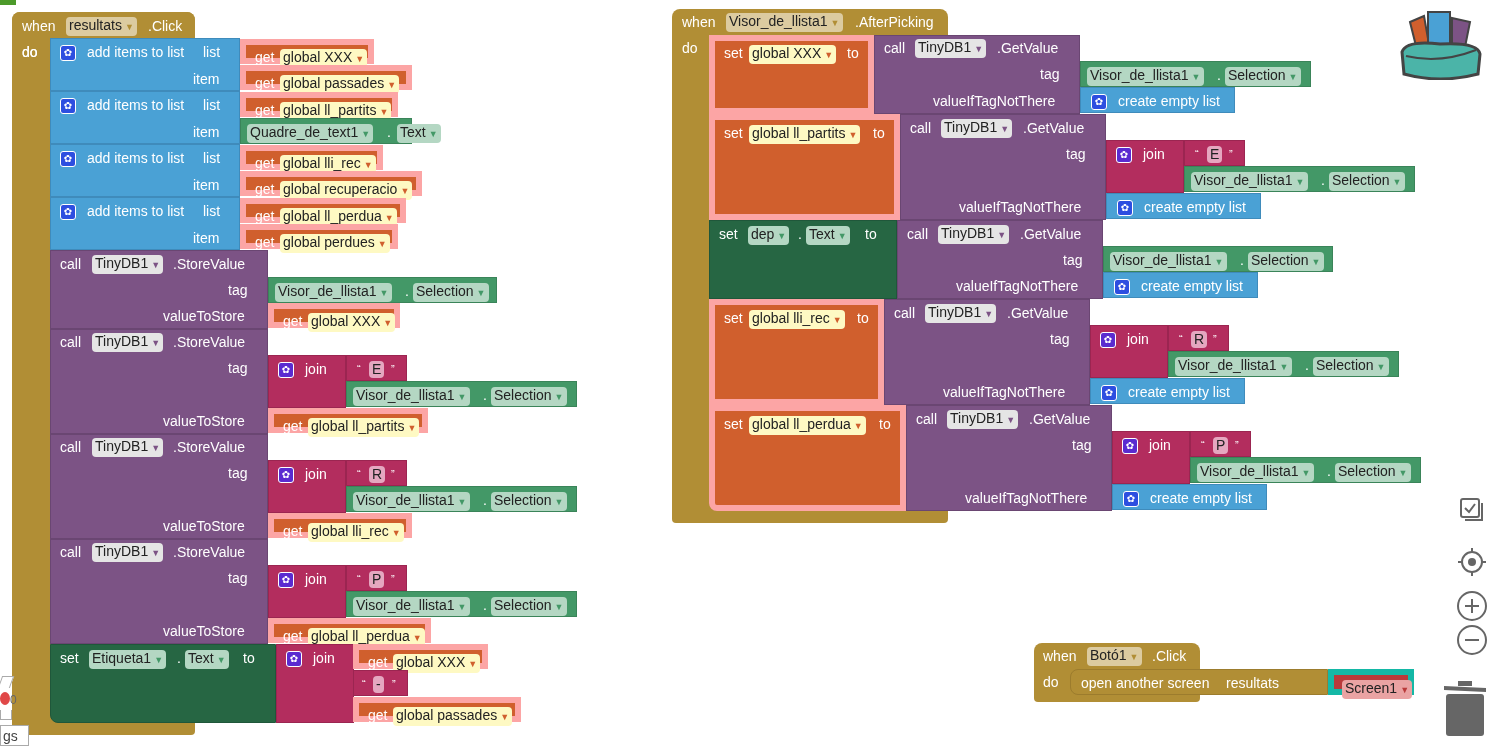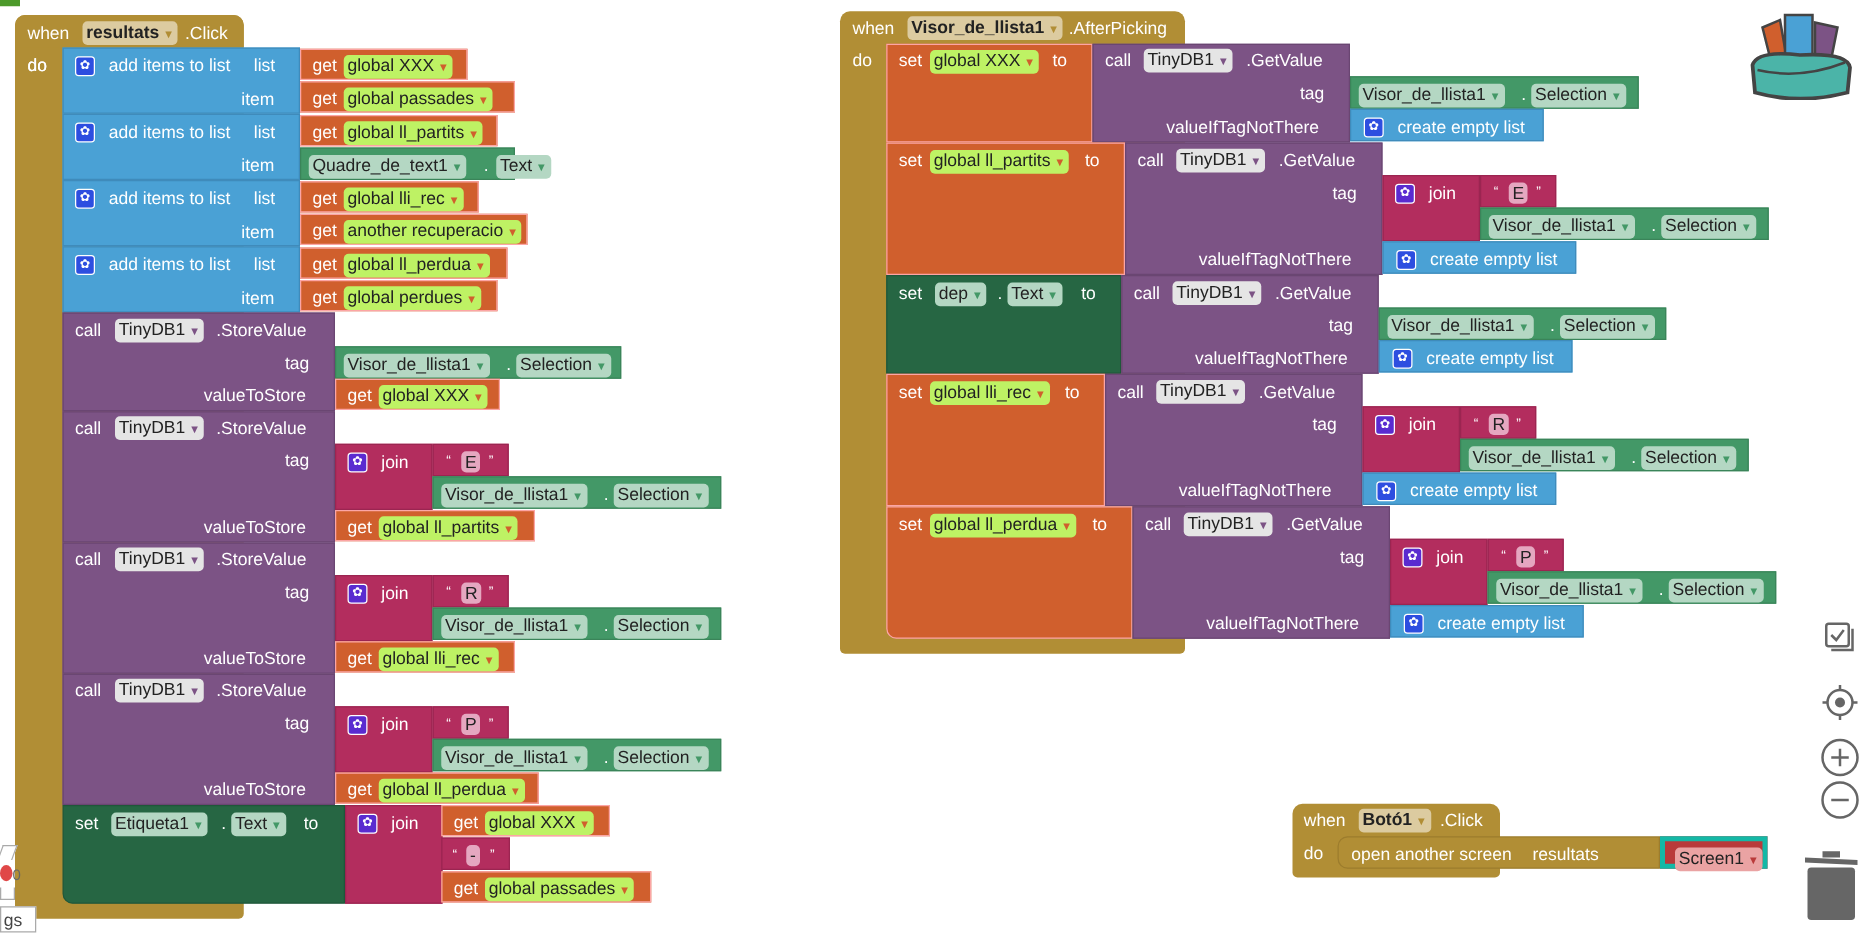--- a/index.html
+++ b/index.html
@@ -1,33 +1,33 @@
 <!DOCTYPE html>
 <html><head>
 <meta charset="utf-8">
 <style>
   html,body{margin:0;padding:0;}
   body{width:1491px;height:746px;background:#fff;position:relative;overflow:hidden;
        font-family:"Liberation Sans",sans-serif;font-size:14px;color:#fff;}
   .blk{position:absolute;box-sizing:border-box;}
   .ev{background:#b18e35;border-radius:8px 8px 4px 4px;}
   .blue{background:#4aa1d5;border:1px solid #3f8bbb;}
-  .org{background:#d05f2d;border:1px solid #fca5a5;}
+  .org{background:#d05f2d;border:6px solid #fca5a5;}
   .grn{background:#439867;border:1px solid #3a8459;}
   .dgrn{background:#266643;border:1px solid #1f573a;}
   .pur{background:#7c5385;border:1px solid #6a4672;}
   .mag{background:#b32d5e;border:1px solid #9b2551;}
-  .red{background:#b93a3a;border:4px solid #14b8a6;}
+  .red{background:#b93a3a;border:6px solid #14b8a6;}
   .ctl{background:#b18e35;border:1px solid #9c7c2d;}
   .t{position:absolute;white-space:nowrap;line-height:18px;}
   .fld{display:inline-block;border-radius:4px;padding:0 3px;line-height:17px;color:#222;}
-  .fo{background:#bef264;}
+  .fo{background:#fef9c3;}
   .fg{background:#b4d7c3;}
   .fp{background:#e5e5e5;}
-  .fe{background:#dccba0;font-weight:bold;}
+  .fe{background:#dccba0;}
   .fm{background:#e5a7c0;}
   .fr{background:#eaa3a3;}
   .dd{font-size:9px;margin-left:3px;}
   .fo .dd{color:#d05f2d}.fg .dd{color:#439867}.fp .dd{color:#7c5385}.fe .dd{color:#b18e35}.fr .dd{color:#b93a3a}
   .gear{display:inline-block;width:14px;height:14px;border-radius:3px;background:#2d4ee0;border:1px solid #fff;
         color:#fff;font-size:10px;line-height:14px;text-align:center;vertical-align:middle;}
   .gear.v{background:#5a2bd0;}
   .q{color:#fff;font-size:11px;}
   .ico{position:absolute;color:#666;}
 </style>
@@ -86,21 +86,21 @@
     <span class="t" style="left:6px;top:4px;"><span class="fld fg"><span>Quadre_de_text1</span><span class="dd">▼</span></span></span>
     <span class="t" style="left:146px;top:4px;">.</span>
     <span class="t" style="left:156px;top:4px;"><span class="fld fg"><span>Text</span><span class="dd">▼</span></span></span>
   </div>
 <div class="blk org" style="left:240px;top:145px;width:143px;height:25px;">
     <span class="t" style="left:9px;top:3px;">get</span>
     <span class="t" style="left:34px;top:3px;"><span class="fld fo"><span>global lli_rec</span><span class="dd">▼</span></span></span>
   </div>
 <div class="blk org" style="left:240px;top:171px;width:182px;height:25px;">
     <span class="t" style="left:9px;top:3px;">get</span>
-    <span class="t" style="left:34px;top:3px;"><span class="fld fo"><span>another recuperacio</span><span class="dd">▼</span></span></span>
+    <span class="t" style="left:34px;top:3px;"><span class="fld fo"><span>global recuperacio</span><span class="dd">▼</span></span></span>
   </div>
 <div class="blk org" style="left:240px;top:198px;width:166px;height:25px;">
     <span class="t" style="left:9px;top:3px;">get</span>
     <span class="t" style="left:34px;top:3px;"><span class="fld fo"><span>global ll_perdua</span><span class="dd">▼</span></span></span>
   </div>
 <div class="blk org" style="left:240px;top:224px;width:158px;height:25px;">
     <span class="t" style="left:9px;top:3px;">get</span>
     <span class="t" style="left:34px;top:3px;text-align:right;"><span class="fld fo"><span>global perdues</span><span class="dd">▼</span></span></span>
   </div>
 

